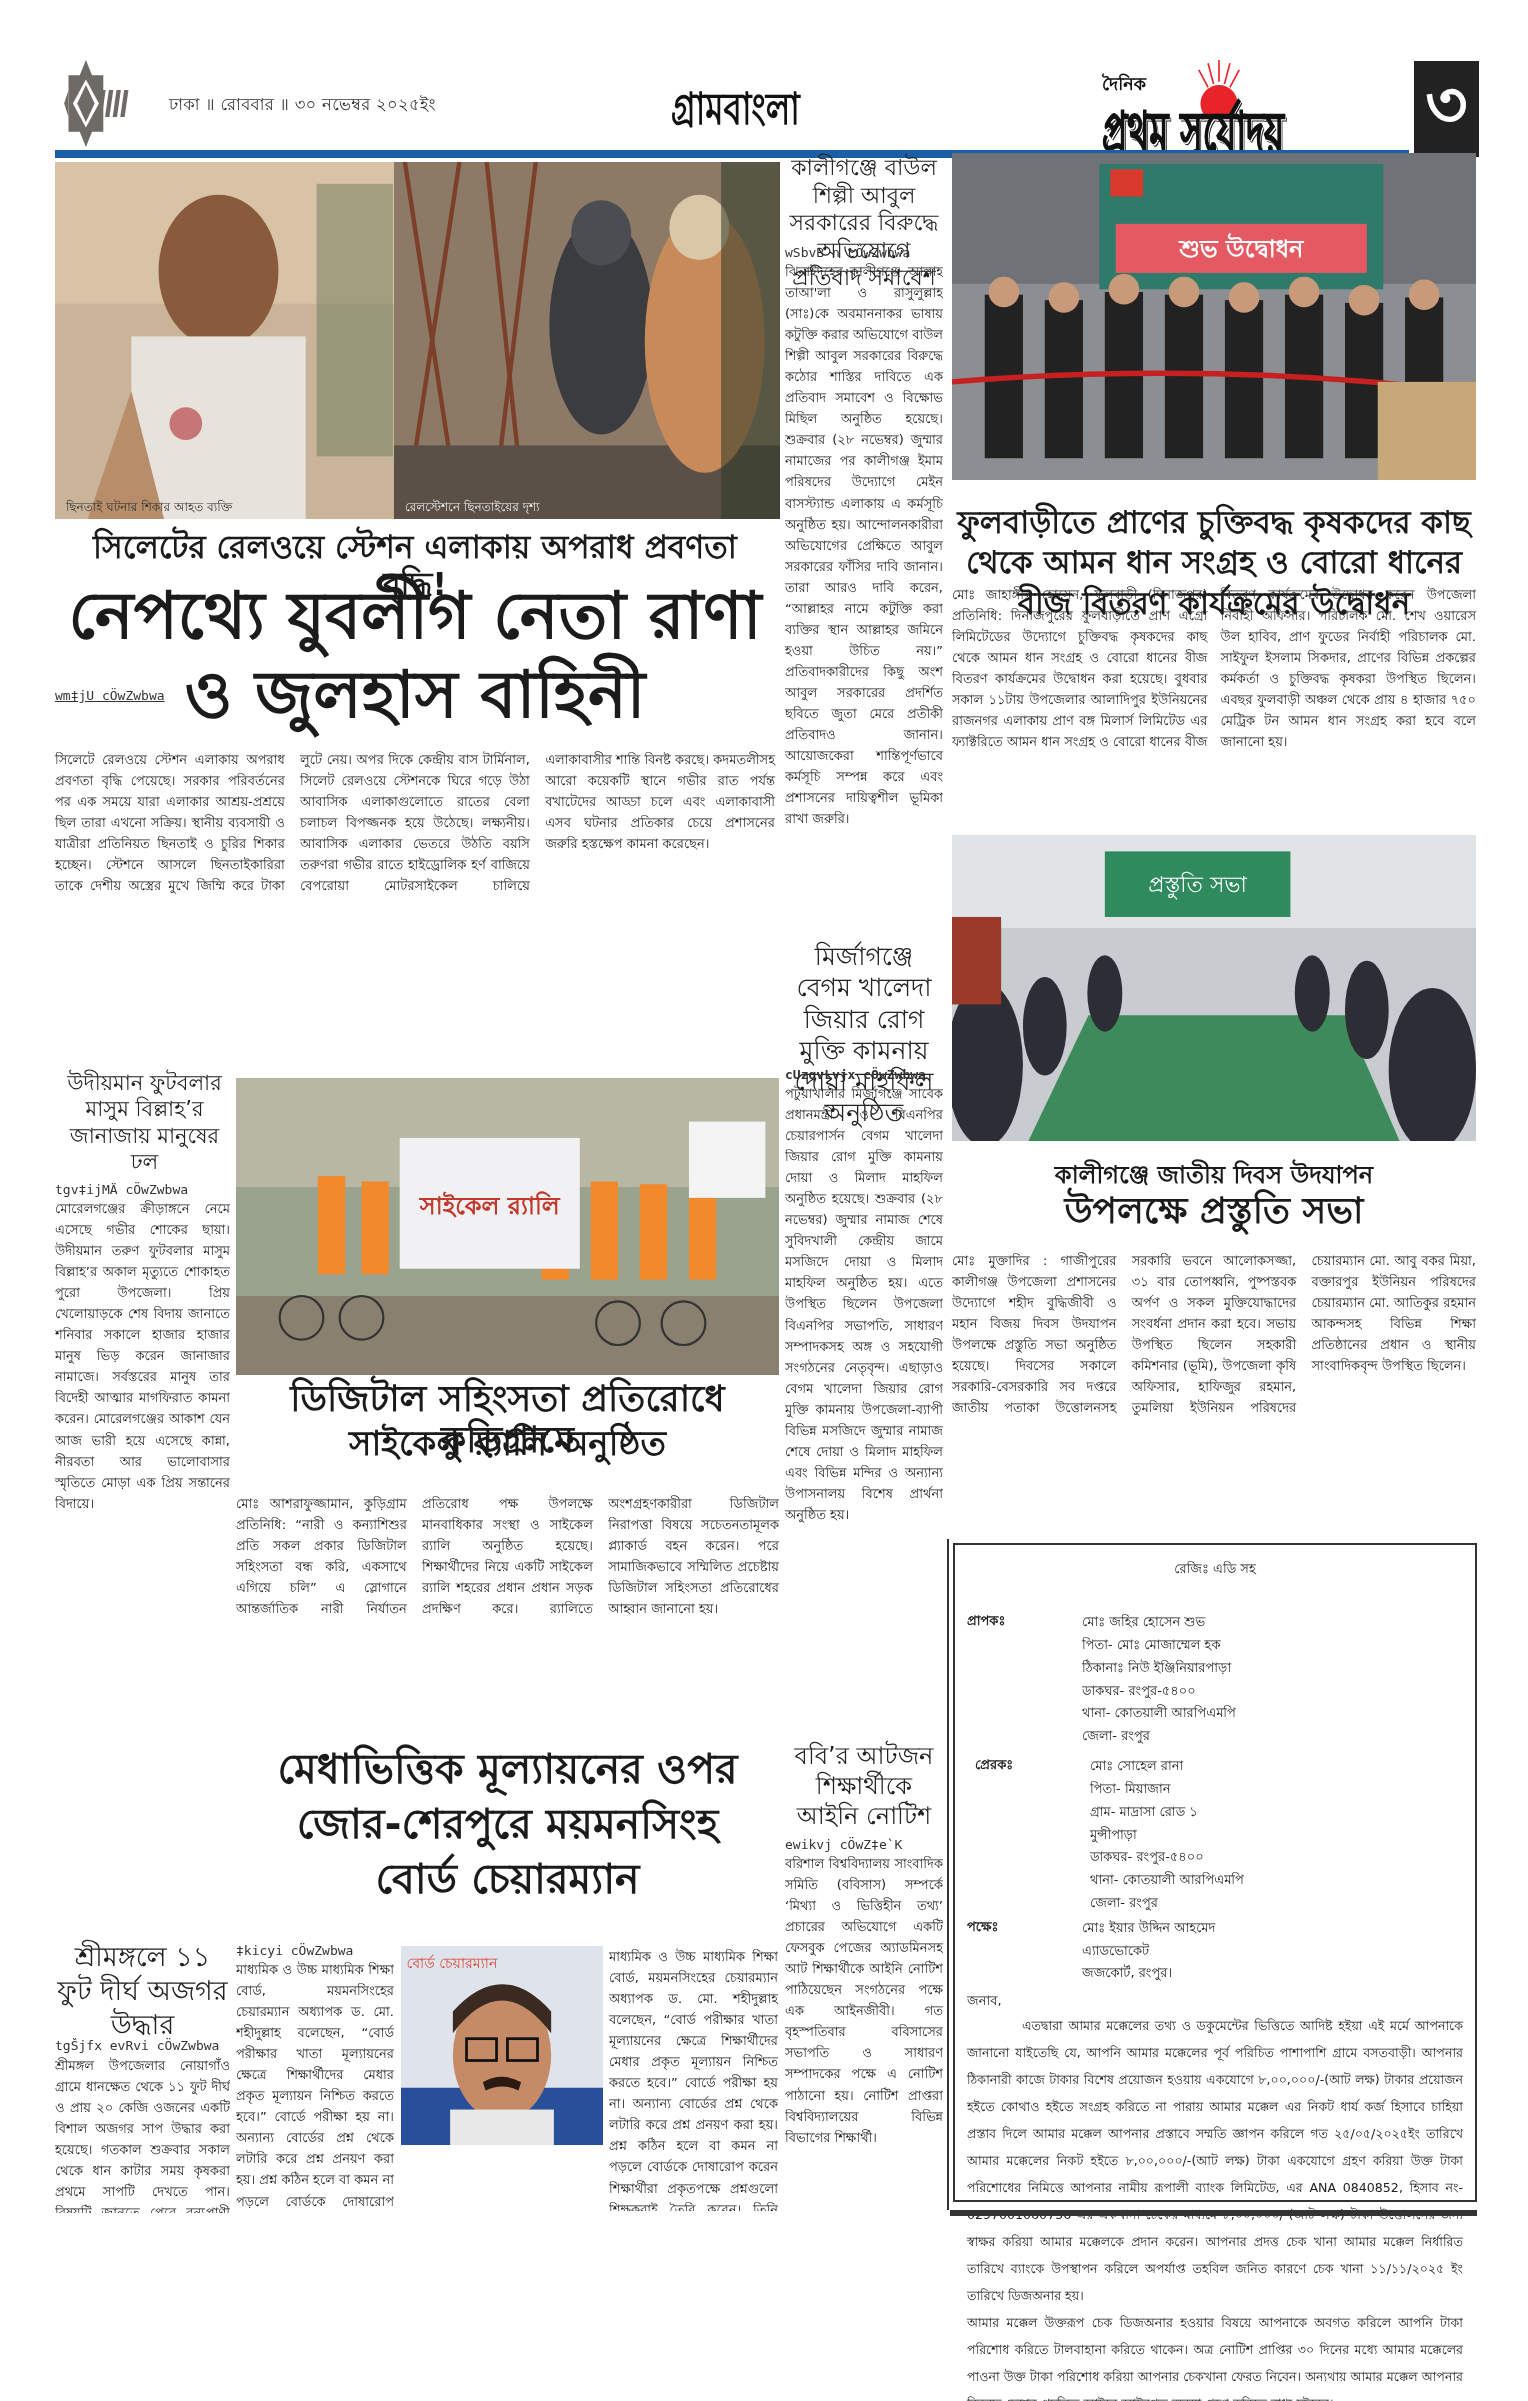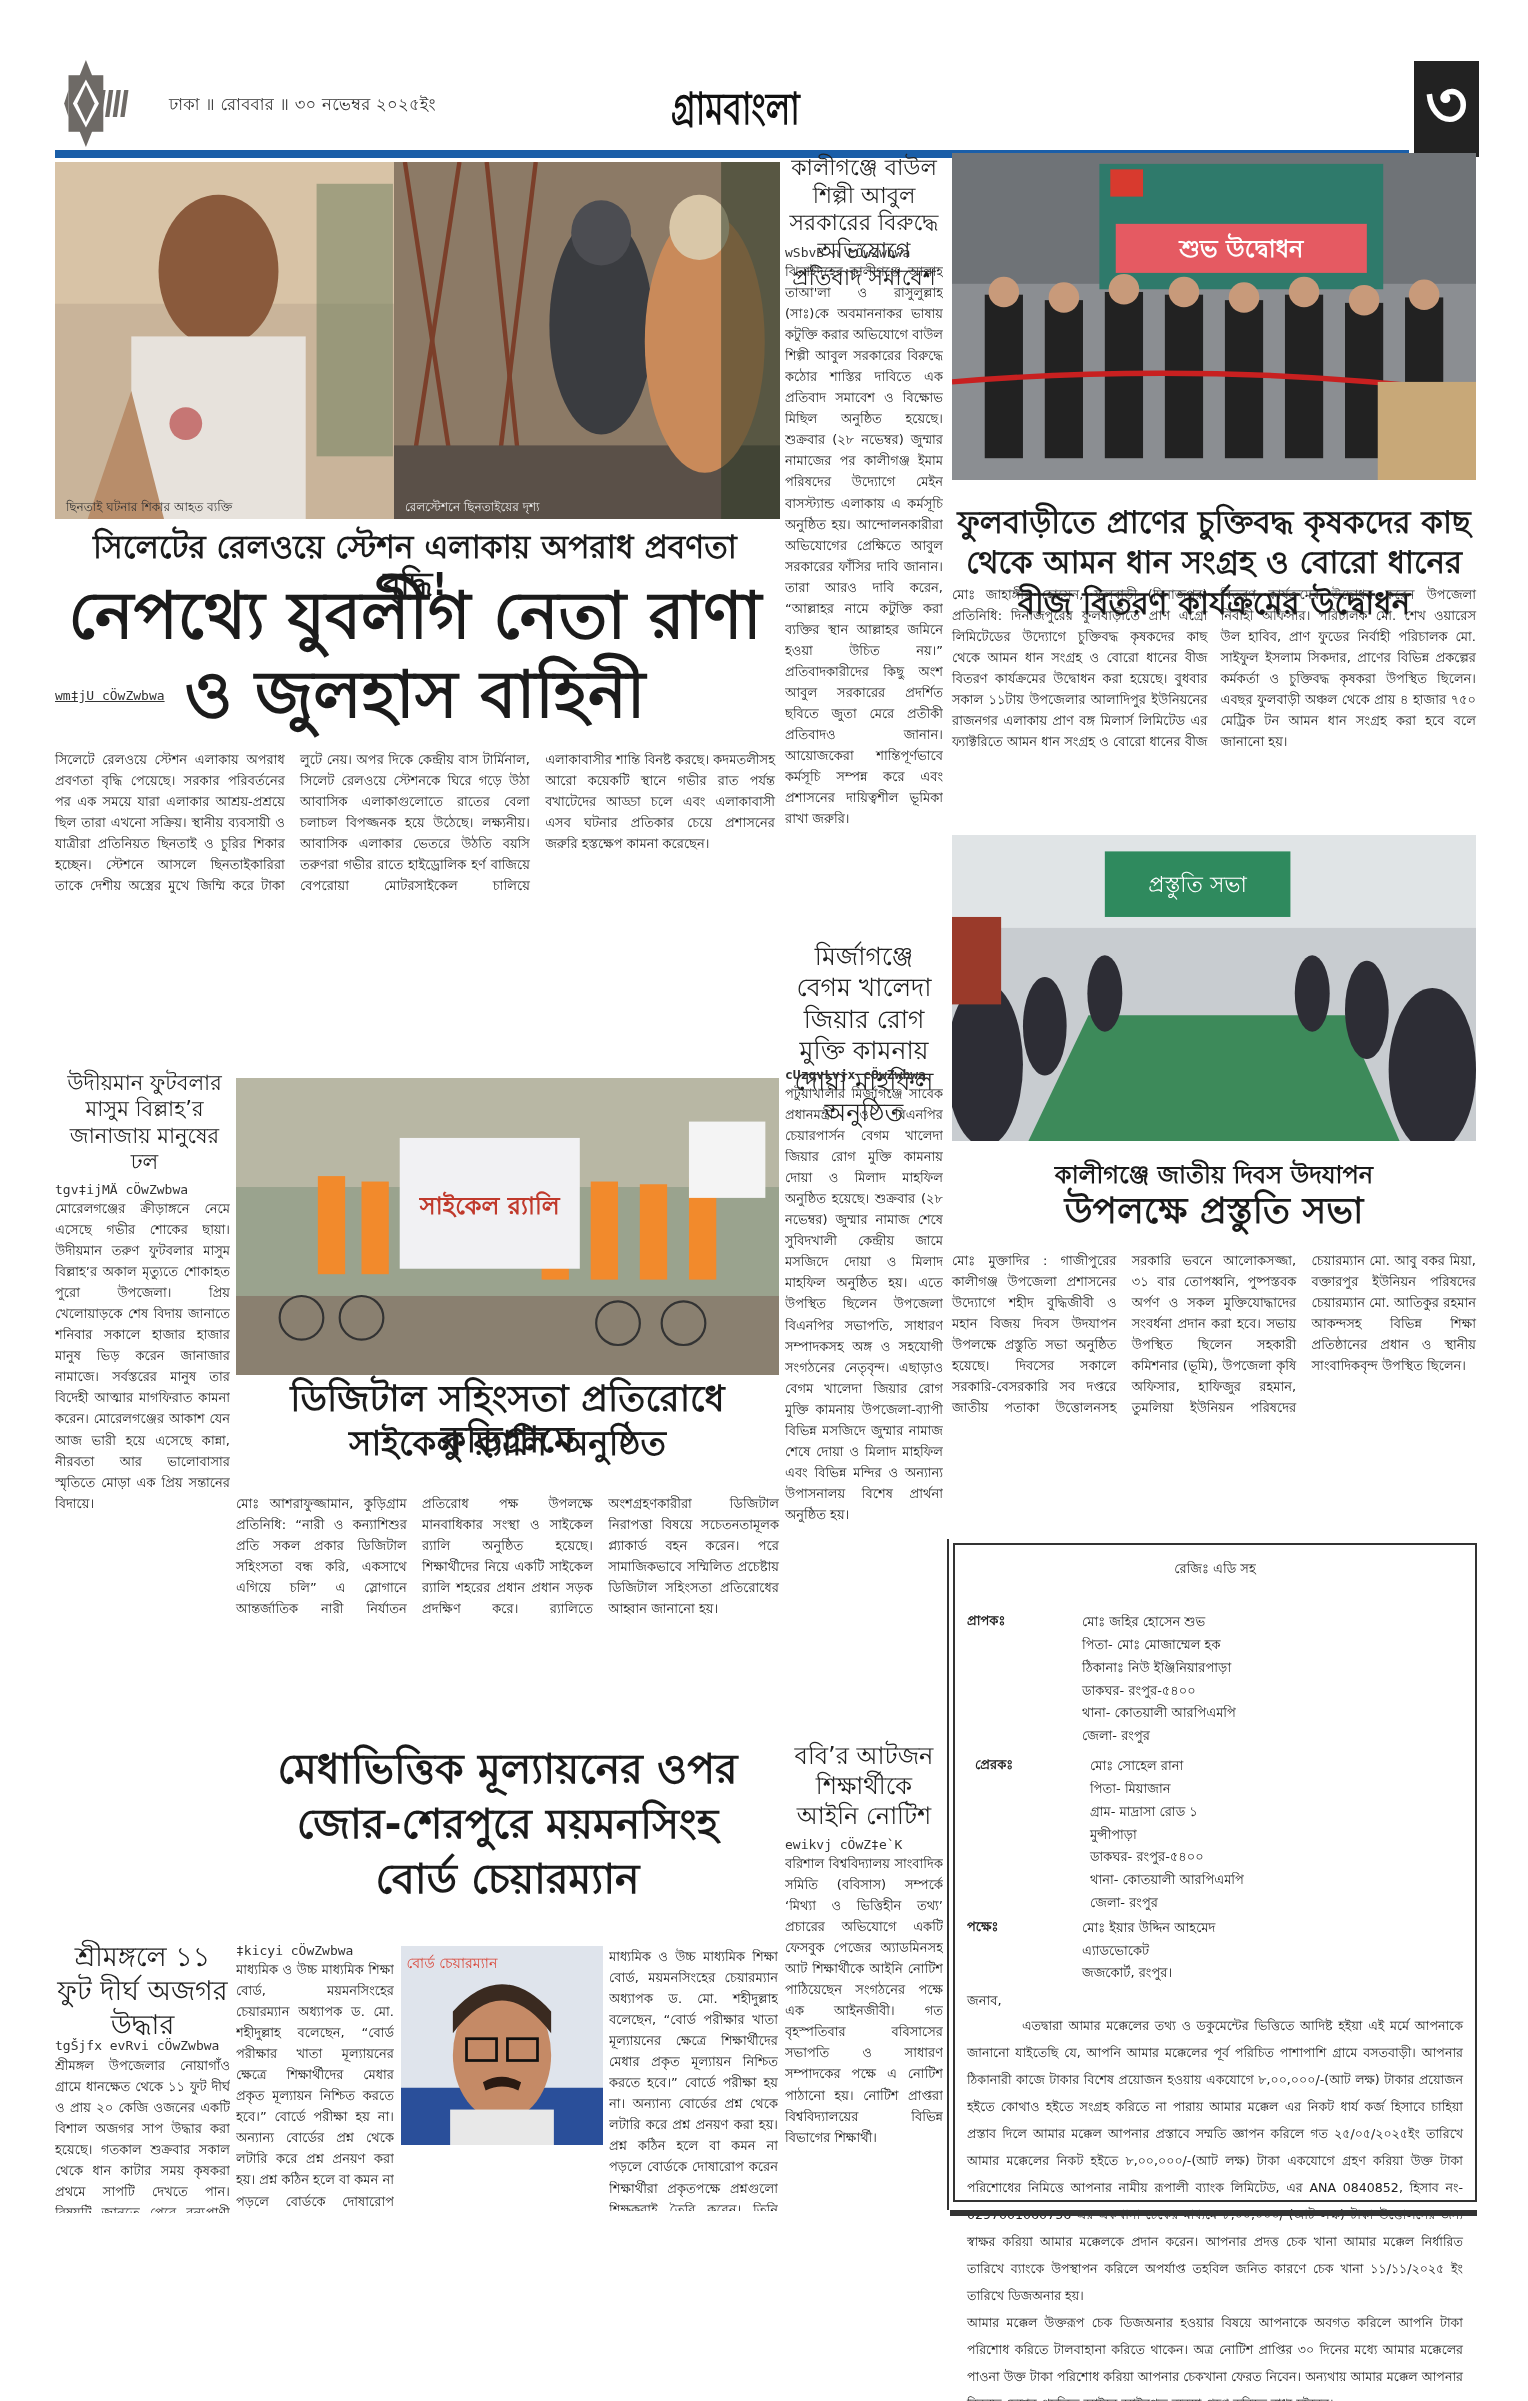--- a/index.html
+++ b/index.html
@@ -53,20 +53,34 @@
     <polygon points="40,36 64,80 40,124 16,80" fill="#fff"></polygon>
     <polygon points="40,46 56,80 40,114 24,80" fill="#6e6a66"></polygon>
     <polygon points="0,80 8,55 8,105" fill="#6e6a66"></polygon>
     <rect x="76" y="55" width="8" height="50" fill="#6e6a66" transform="skewX(-8)"></rect>
     <rect x="90" y="55" width="8" height="50" fill="#6e6a66" transform="skewX(-8)"></rect>
     <rect x="104" y="55" width="8" height="50" fill="#6e6a66" transform="skewX(-8)"></rect>
     <rect x="118" y="55" width="8" height="50" fill="#6e6a66" transform="skewX(-8)"></rect>
   </svg>
   <div id="dateline" class="abs">ঢাকা ॥ রোববার ॥ ৩০ নভেম্বর ২০২৫ইং</div>
   <div id="section-title" class="abs">গ্রামবাংলা</div>
+  <div id="paper-name-wrap" class="abs">
+    <svg id="paper-sun" class="abs" viewBox="0 0 110 110">
+      <circle cx="55" cy="80" r="34" fill="#e8232a"></circle>
+      <g stroke="#e8232a" stroke-width="3">
+        <line x1="55" y1="0" x2="55" y2="40"></line>
+        <line x1="35" y1="6" x2="45" y2="44"></line>
+        <line x1="75" y1="6" x2="65" y2="44"></line>
+        <line x1="18" y1="18" x2="35" y2="50"></line>
+        <line x1="92" y1="18" x2="75" y2="50"></line>
+      </g>
+    </svg>
+    <div id="paper-dainik" class="abs">দৈনিক</div>
+    <div id="paper-name" class="abs">প্রথম সূর্যোদয়</div>
+  </div>
   <div id="page-number-box" class="abs">৩</div>
   <div id="top-rule" class="abs"></div>
 </div>
 
 <div class="abs photo" style="left:55px;top:162px;width:339px;height:357px;">
   <svg class="ph-fill" viewBox="0 0 622 655" preserveAspectRatio="none">
     <rect width="622" height="655" fill="#c9b49a"></rect>
     <rect x="0" y="0" width="622" height="260" fill="#d8c3a6"></rect>
     <ellipse cx="300" cy="200" rx="110" ry="140" fill="#8a5a3c"></ellipse>
     <rect x="140" y="320" width="320" height="335" fill="#e7e2dc"></rect>

